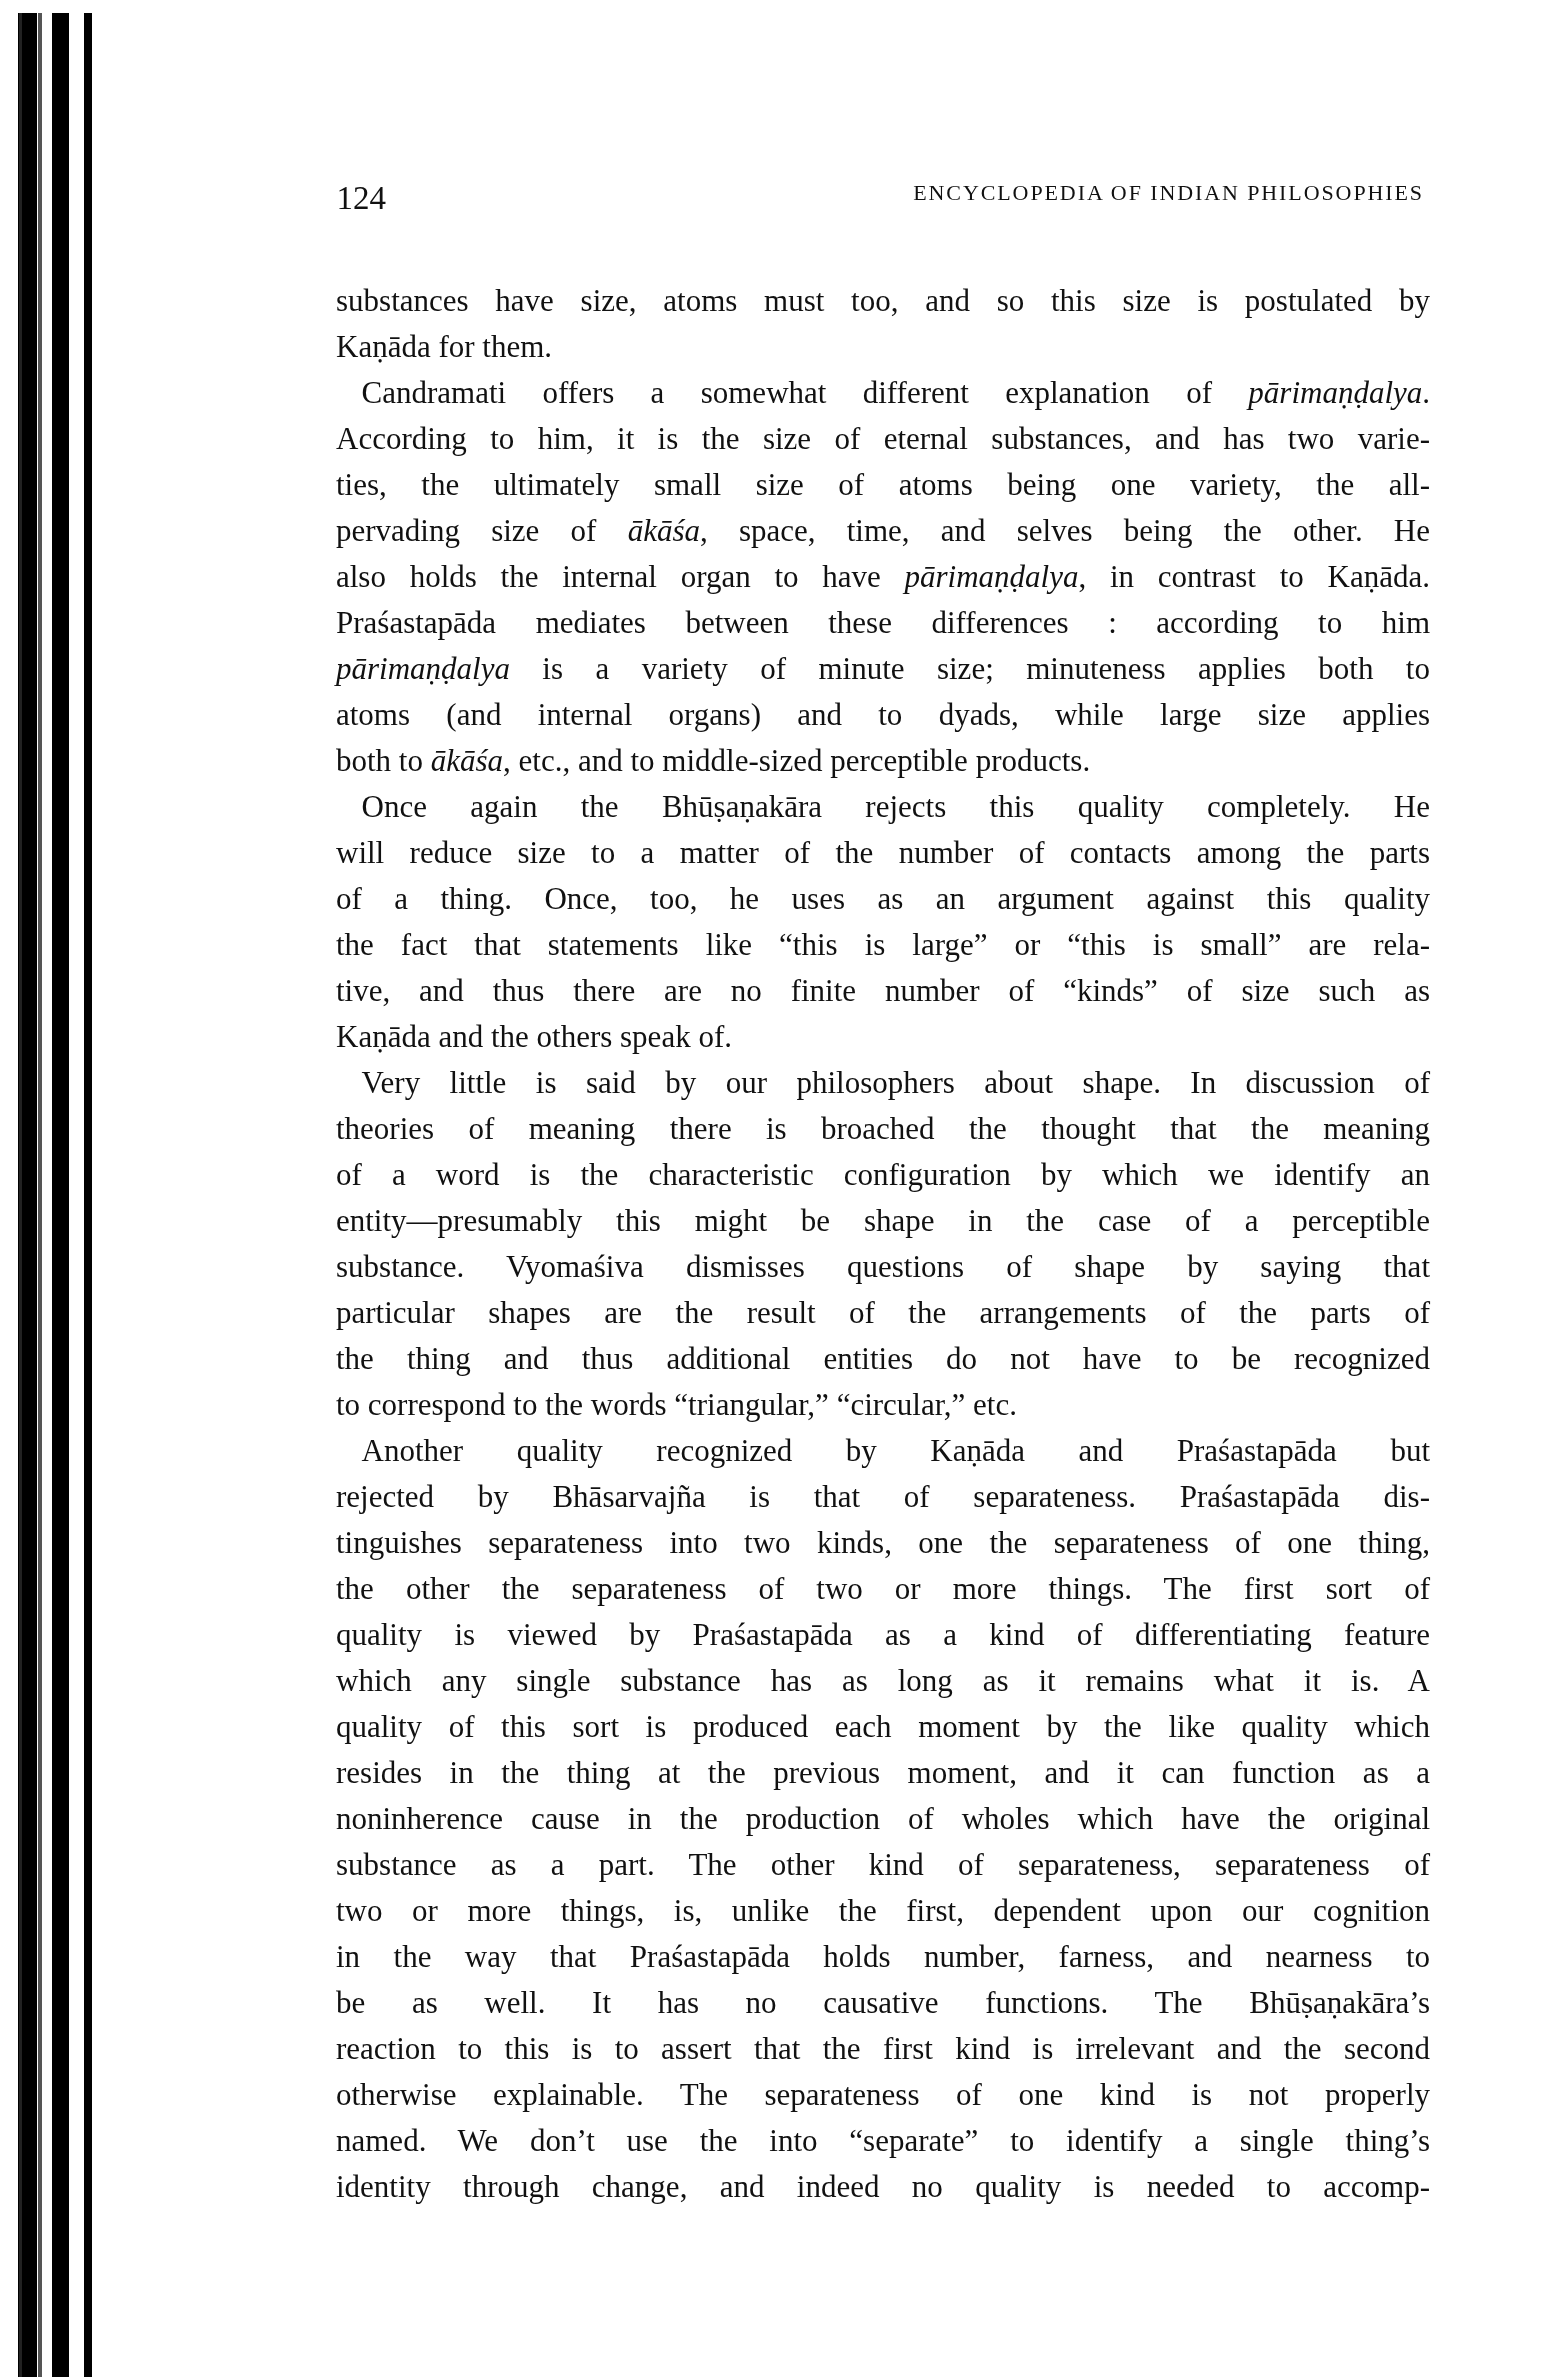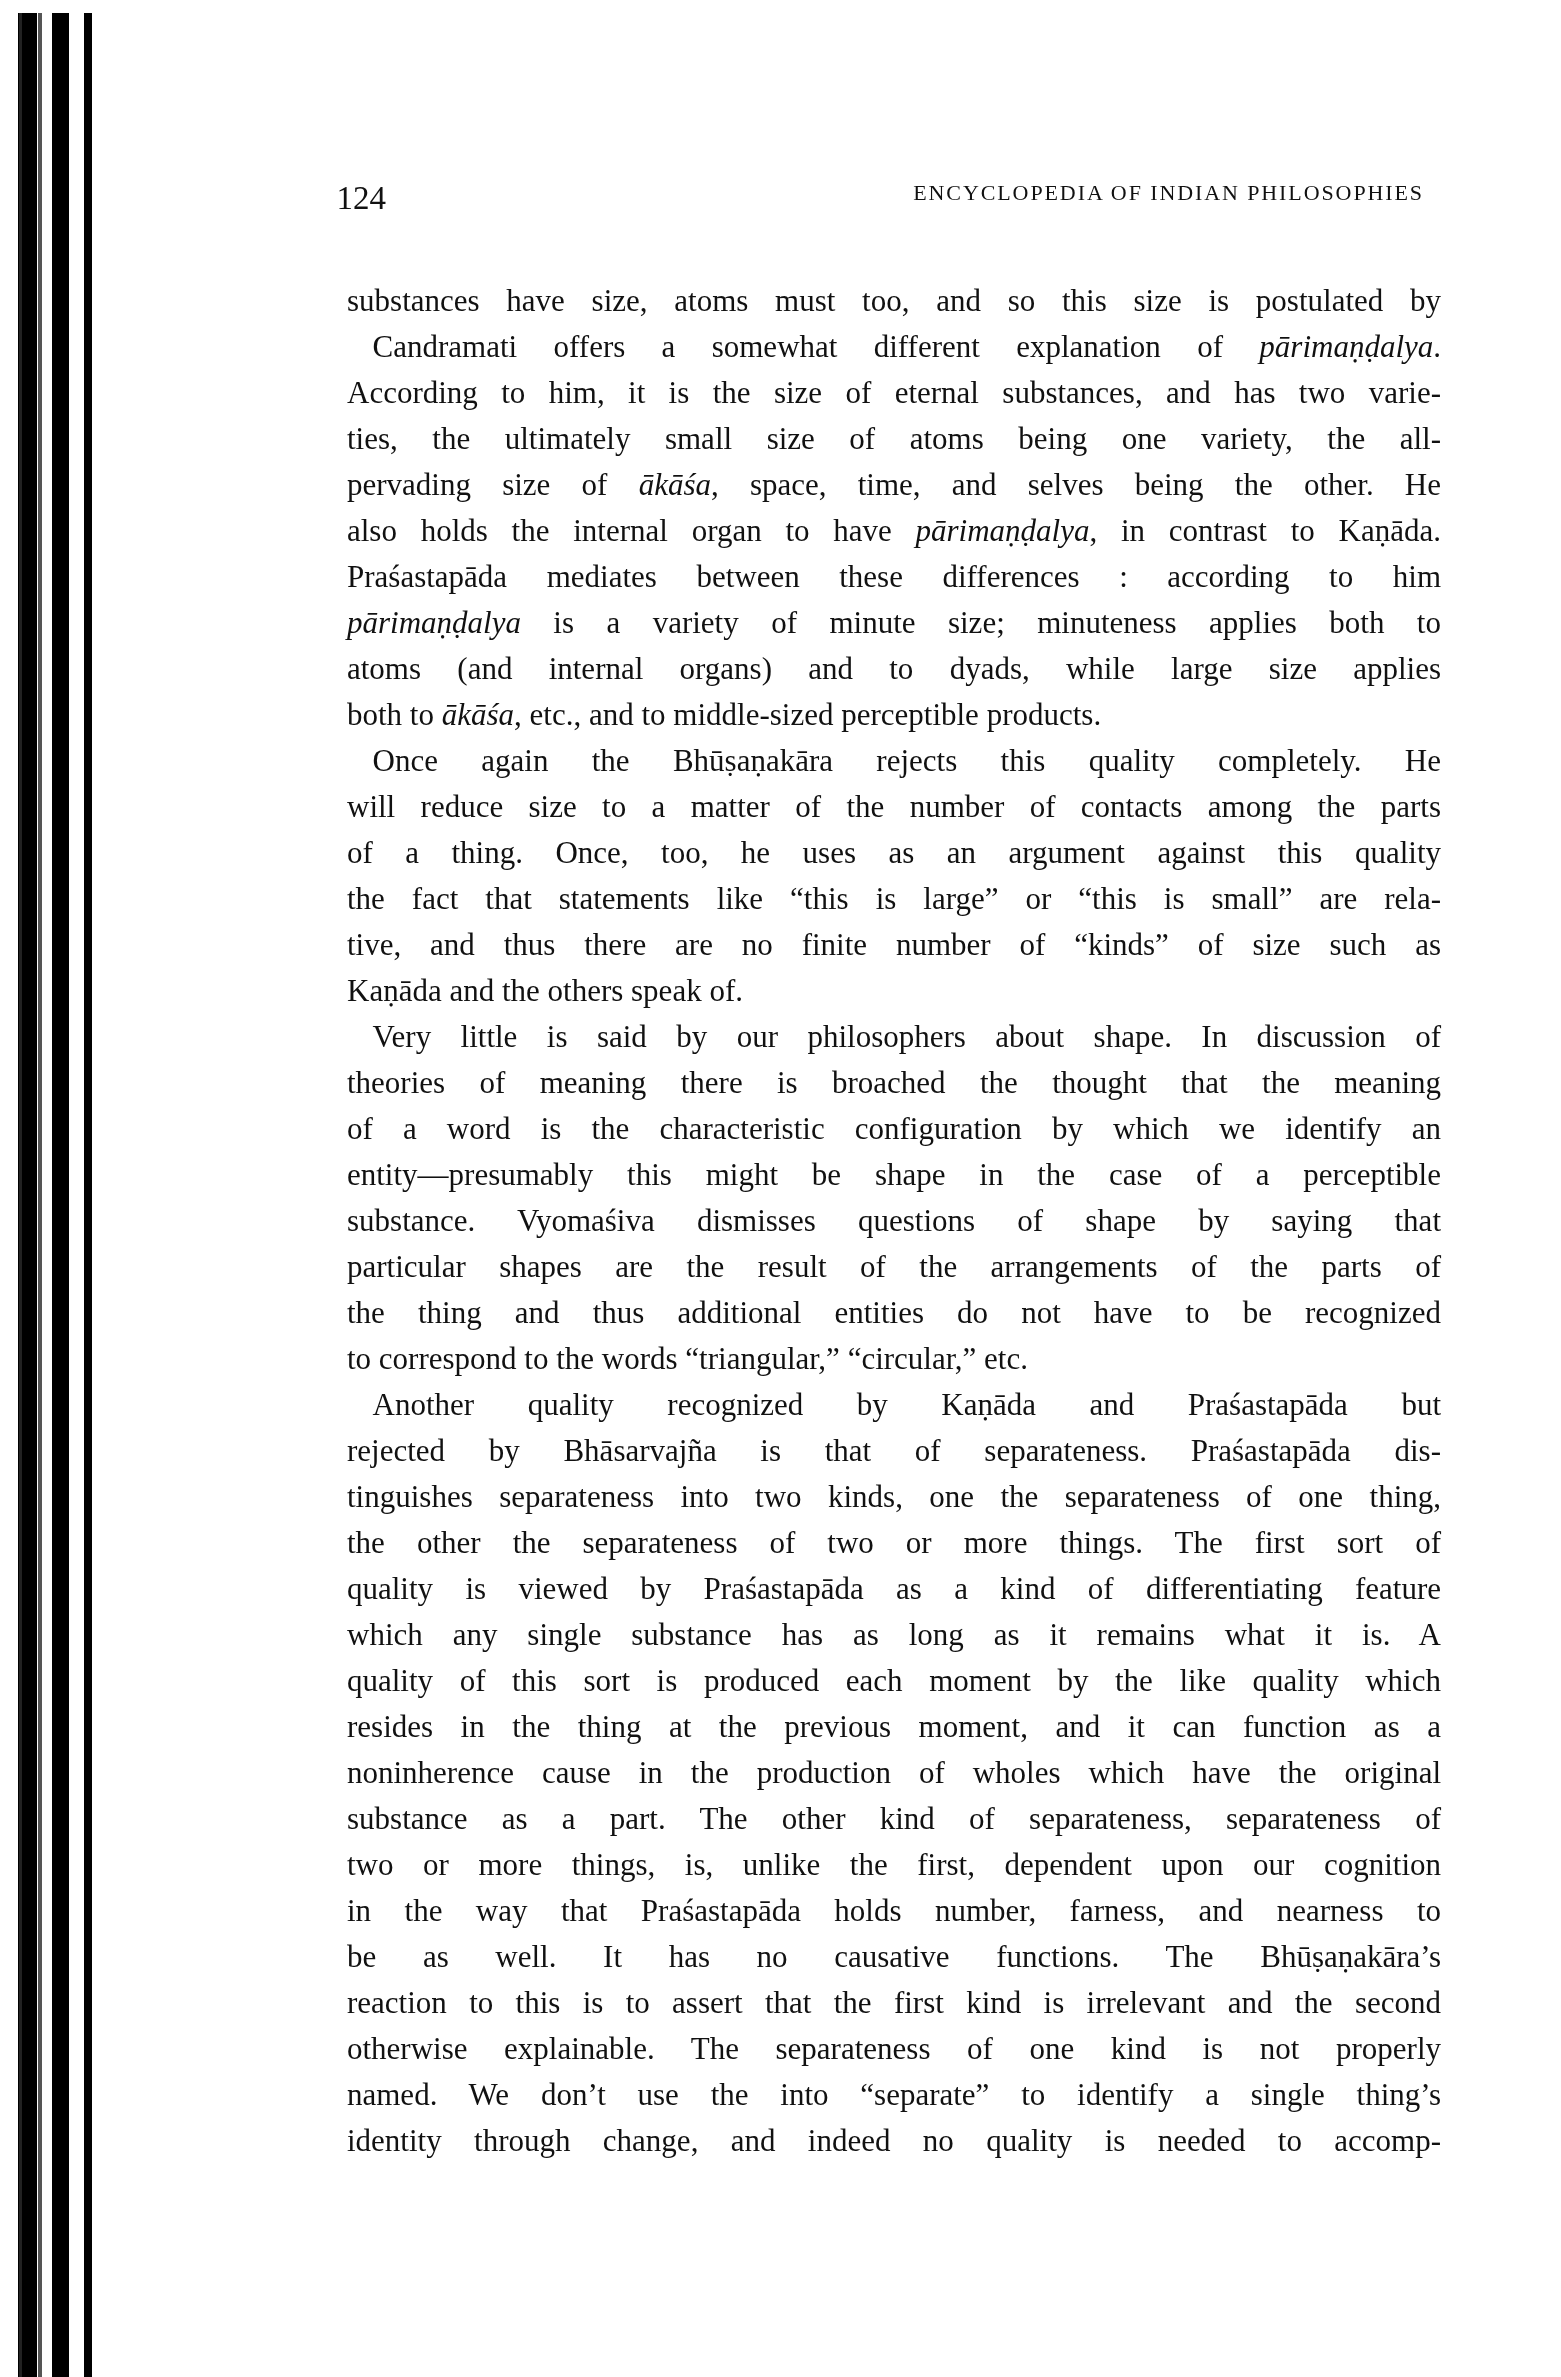--- a/index.html
+++ b/index.html
@@ -13,21 +13,21 @@
   }
   .running-head {
     position: absolute; top: 180px; left: 0; width: 1094px; height: 45px;
   }
   .page-num { position: absolute; left: 6.4px; top: 0; font-size: 33px; }
   .head-title {
     position: absolute; right: 0; top: 0; font-size: 22px; letter-spacing: 1.9px;
     font-variant: small-caps; text-transform: uppercase;
   }
   .body-text {
-    position: absolute; top: 278px; left: 17px; width: 1094px;
+    position: absolute; top: 278px; left: 6px; width: 1094px;
     font-size: 31px; line-height: 46px; text-align: justify;
   }
   .line { display: block; white-space: nowrap; text-align-last: justify; height: 46px; }
   .line.last { text-align-last: left; }
   .line.indent { padding-left: 25.6px; }
   em { font-style: italic; margin-top: 9px; }
 </style>
 </head>
 <body>
 
@@ -41,20 +41,21 @@
 
 <div class="page">
   <div class="running-head">
     <span class="page-num">124</span>
     <span class="head-title">ENCYCLOPEDIA OF INDIAN PHILOSOPHIES</span>
   </div>
 
   <div class="body-text" id="body-text">
       <div>
         <span class="line">substances have size, atoms must too, and so this size is postulated by</span>
+        <span class="line last">Kaṇāda for them.</span>
       </div>
       <div>
         <span class="line indent">Candramati offers a somewhat different explanation of <em>pārimaṇḍalya</em>.</span>
         <span class="line">According to him, it is the size of eternal substances, and has two varie-</span>
         <span class="line">ties, the ultimately small size of atoms being one variety, the all-</span>
         <span class="line">pervading size of <em>ākāśa</em>, space, time, and selves being the other. He</span>
         <span class="line">also holds the internal organ to have <em>pārimaṇḍalya</em>, in contrast to Kaṇāda.</span>
         <span class="line">Praśastapāda mediates between these differences : according to him</span>
         <span class="line"><em>pārimaṇḍalya</em> is a variety of minute size; minuteness applies both to</span>
         <span class="line">atoms (and internal organs) and to dyads, while large size applies</span>

